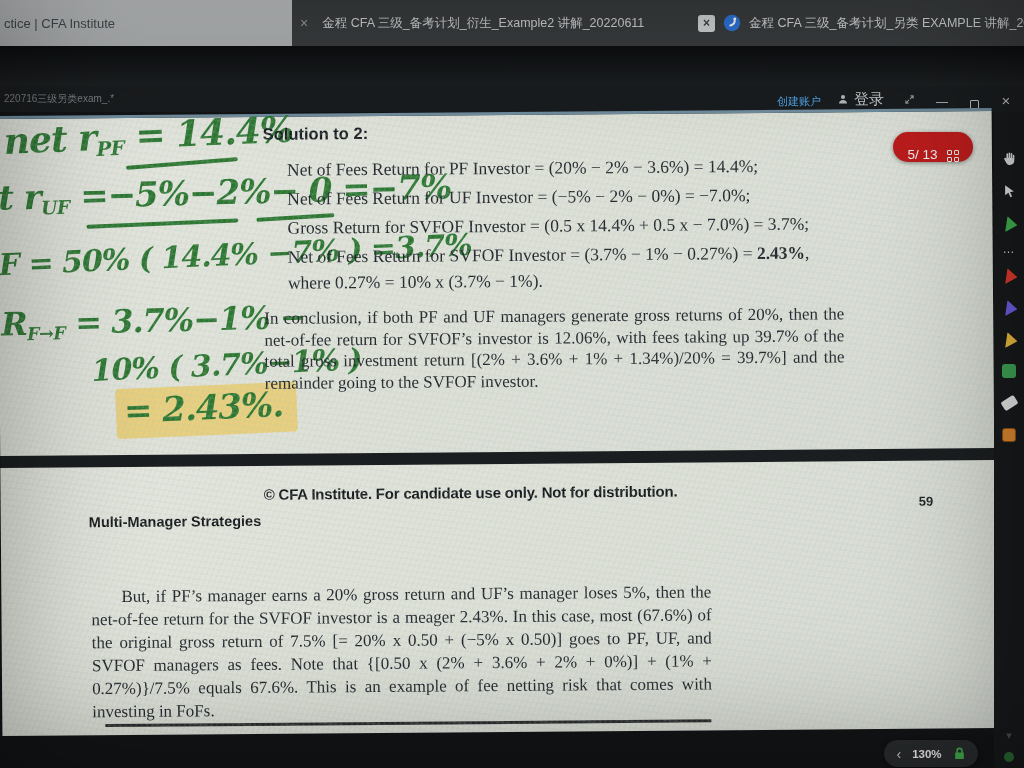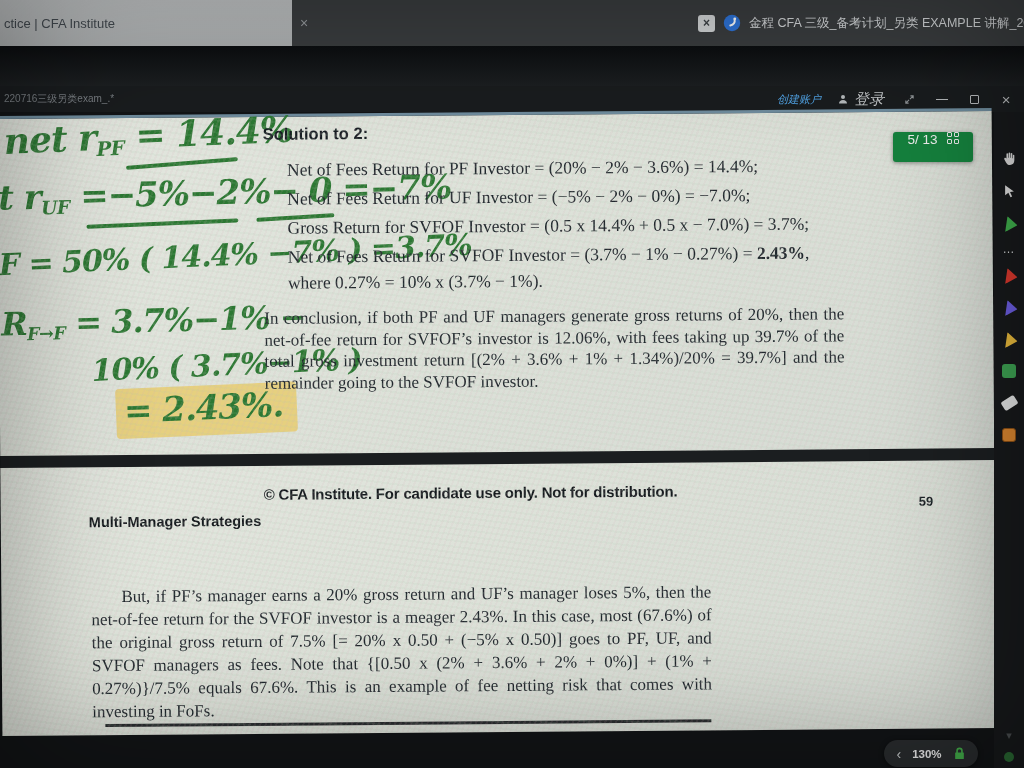--- a/index.html
+++ b/index.html
@@ -31,21 +31,21 @@
 
   
   .dark-band { position:absolute; left:0; top:46px; width:1024px; height:40px;
     background:linear-gradient(180deg,#0c0e10,#1c1f21); }
 
   
   .titlebar {
     position:absolute; left:0; top:86px; width:1024px; height:26px; background:#191c1e;
     display:flex; align-items:center; padding:0 10px 0 4px; color:#777c80; font-size:10px;
   }
-  .tb-right { margin-left:auto; display:flex; align-items:center; gap:16px;font-style:italic; }
+  .tb-right { margin-left:auto; display:flex; align-items:flex-end; gap:16px; }
   .tb-create { color:#4f9fdf; font-size:11px; }
   .tb-login  { color:#c3c6c8; font-size:15px; display:flex; align-items:center; gap:5px; }
   .win-btn { color:#b6b9bb; font-size:12px; display:flex; align-items:center; justify-content:center; width:16px; }
   .restore-glyph { width:9px; height:9px; border:1.3px solid #b6b9bb; border-radius:1px; display:inline-block; }
 
   
   .workspace { position:absolute; left:0; top:112px; width:1024px; height:656px; background:#121416; }
 
   .pages { position:absolute; left:0; top:0; width:994px; transform:rotate(-0.45deg); transform-origin:50% 50%; }
   .page {
@@ -86,22 +86,22 @@
   
   .solution-block { position:absolute; left:265px; top:8px; width:720px;
     font-family:"Liberation Serif", serif; color:#20272d; }
   .solution-title { font-family:"Liberation Sans", sans-serif; font-weight:bold; font-size:16.5px; color:#181e24; }
   .formulas { margin-top:12px; padding-left:24px; font-size:17.5px; line-height:29px; white-space:nowrap; }
   .formula-cont { line-height:22px; }
   .conclusion { margin-top:14px; margin-left:0; width:580px; font-size:17px; line-height:21.5px; text-align:justify; }
 
   
   .page-pill {
-    position:absolute; left:893px; top:20px; width:80px; height:30px; border-radius:3px;
-    background:#15803d; color:#ededed; display:flex; align-items:flex-start; justify-content:center;
+    position:absolute; left:893px; top:20px; width:80px; height:30px; border-radius:15px;
+    background:#b91c1c; color:#ededed; display:flex; align-items:flex-end; justify-content:center;
     gap:9px; font-size:13.5px; z-index:5; box-shadow:0 1px 4px rgba(0,0,0,0.4);
   }
   .grid-icon { display:grid; grid-template-columns:5px 5px; gap:2px; }
   .grid-icon span { width:5px; height:5px; border:1.2px solid #e6e6e6; border-radius:1px; }
 
   
   .copyright { position:absolute; left:120px; top:20px; width:700px; text-align:center;
     font-weight:bold; font-size:15px; color:#14191d; letter-spacing:-0.2px; }
   .section-title { position:absolute; left:88px; top:47px; font-weight:bold; font-size:14.5px; color:#14191d; }
   .page-number { position:absolute; left:918px; top:33px; font-weight:bold; font-size:13px; color:#1a2025; }
@@ -142,20 +142,21 @@
 <body>
 
 <div class="screen">
 
   <div class="tabbar">
     <div class="tab tab-light">
       <span>ctice | CFA Institute</span>
     </div>
     <div class="tab tab-dark">
       <span class="tab-close">×</span>
+      <span>金程 CFA 三级_备考计划_衍生_Example2 讲解_20220611</span>
     </div>
     <div class="tab tab-dark2">
       <span class="tab-close-box">×</span>
       <span class="favicon">
         <svg width="18" height="18" viewBox="0 0 18 18">
           <circle cx="9" cy="9" r="8.2" fill="#2e74d9"></circle>
           <path d="M11.6 5.2c.6 3.2-.8 5.6-4.3 6.2" stroke="#ffffff" stroke-width="2" fill="none" stroke-linecap="round"></path>
           <circle cx="11.8" cy="4.8" r="1.4" fill="#ffffff"></circle>
         </svg>
       </span>

